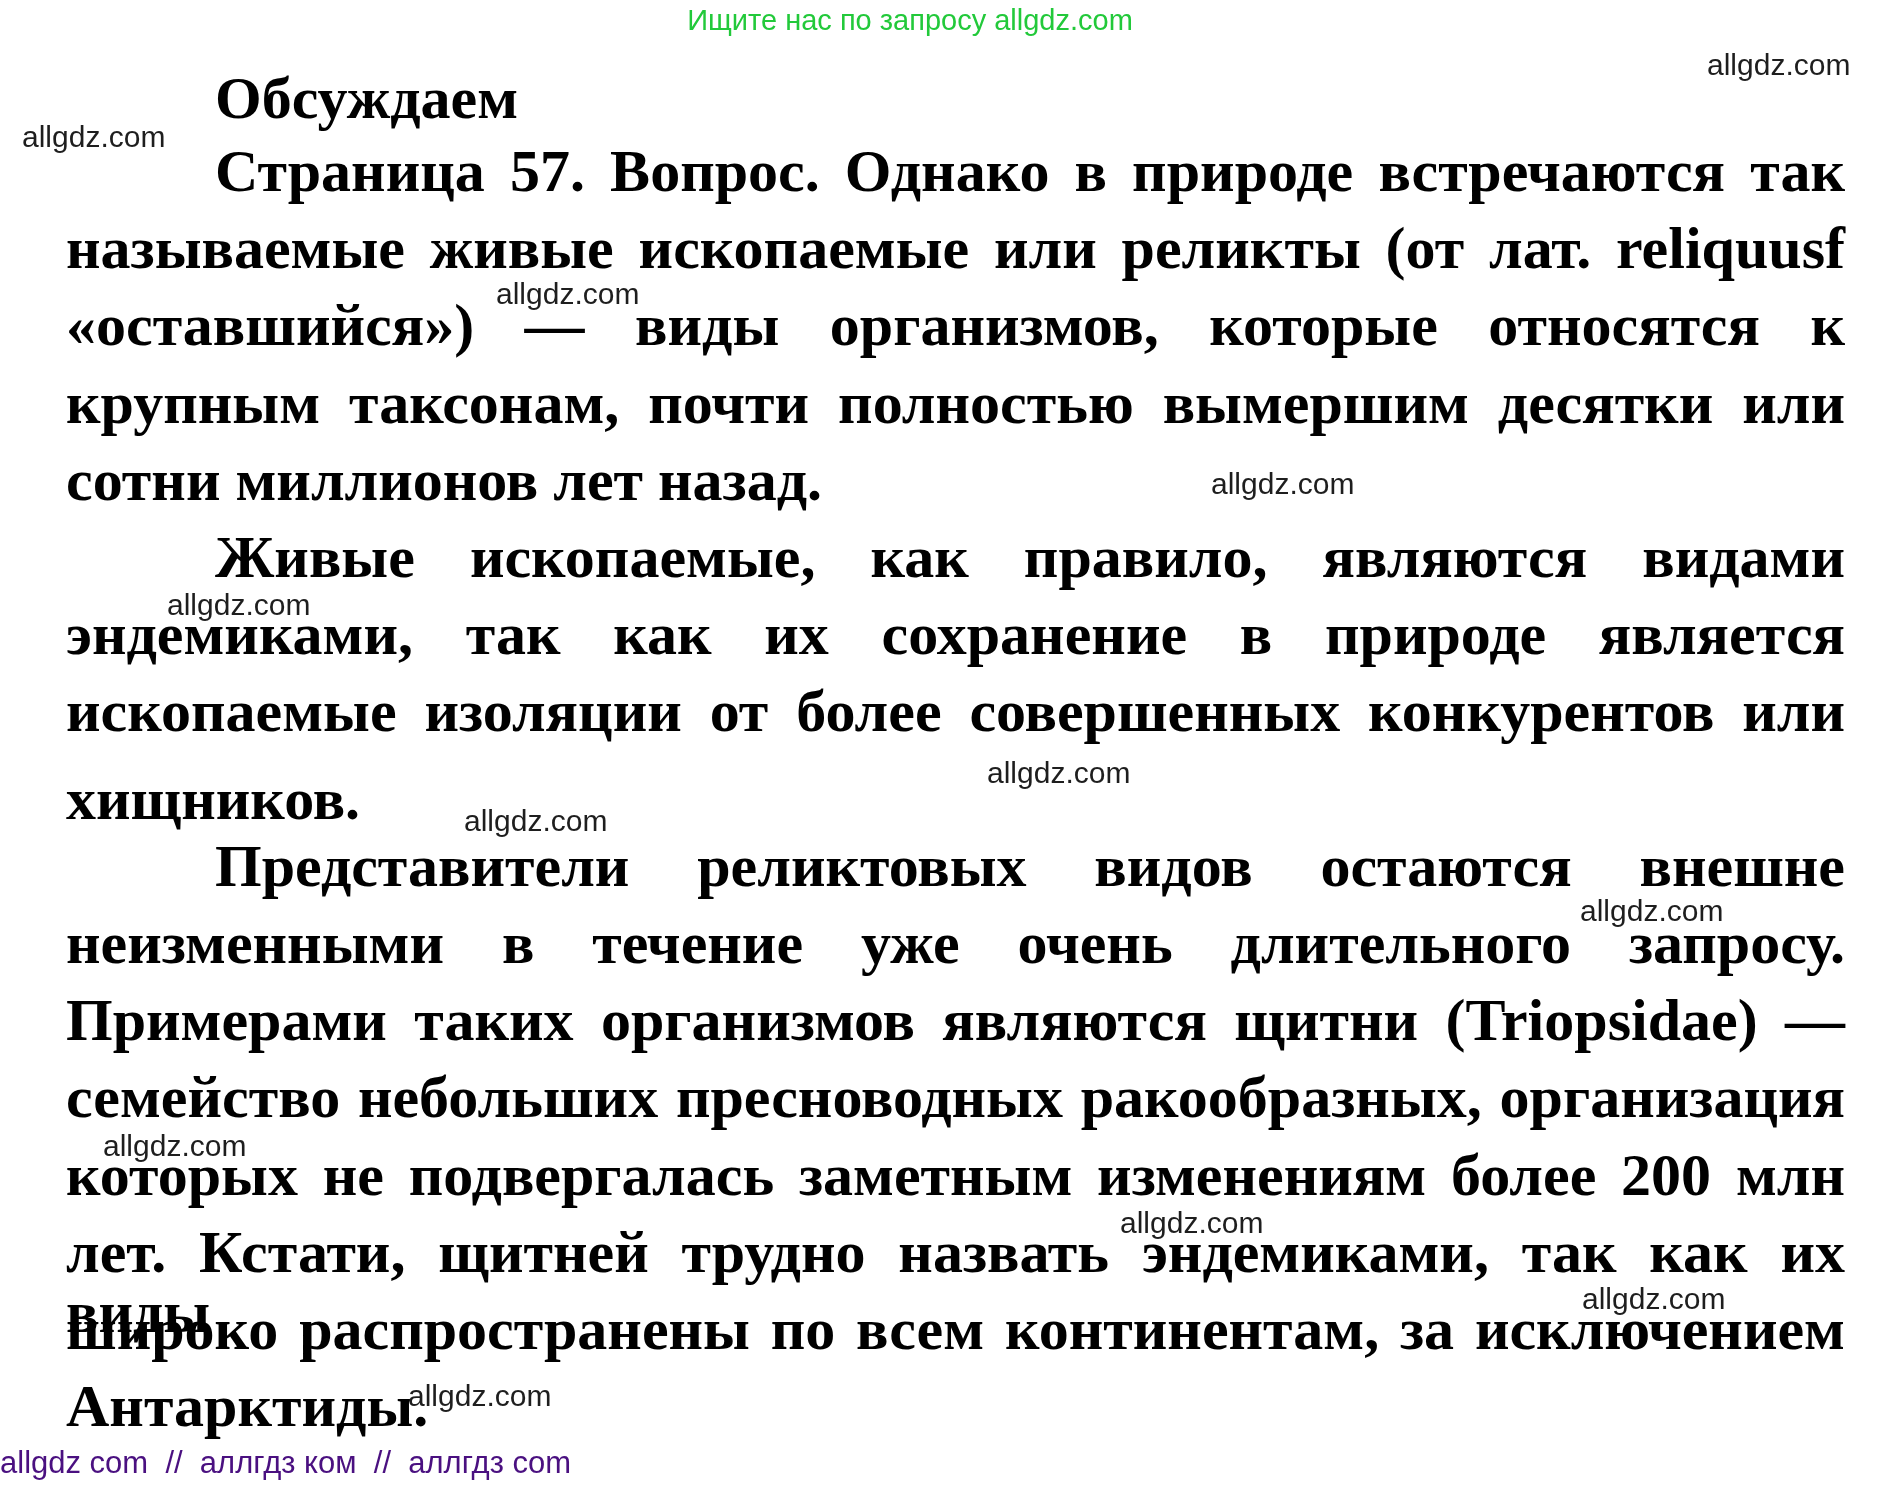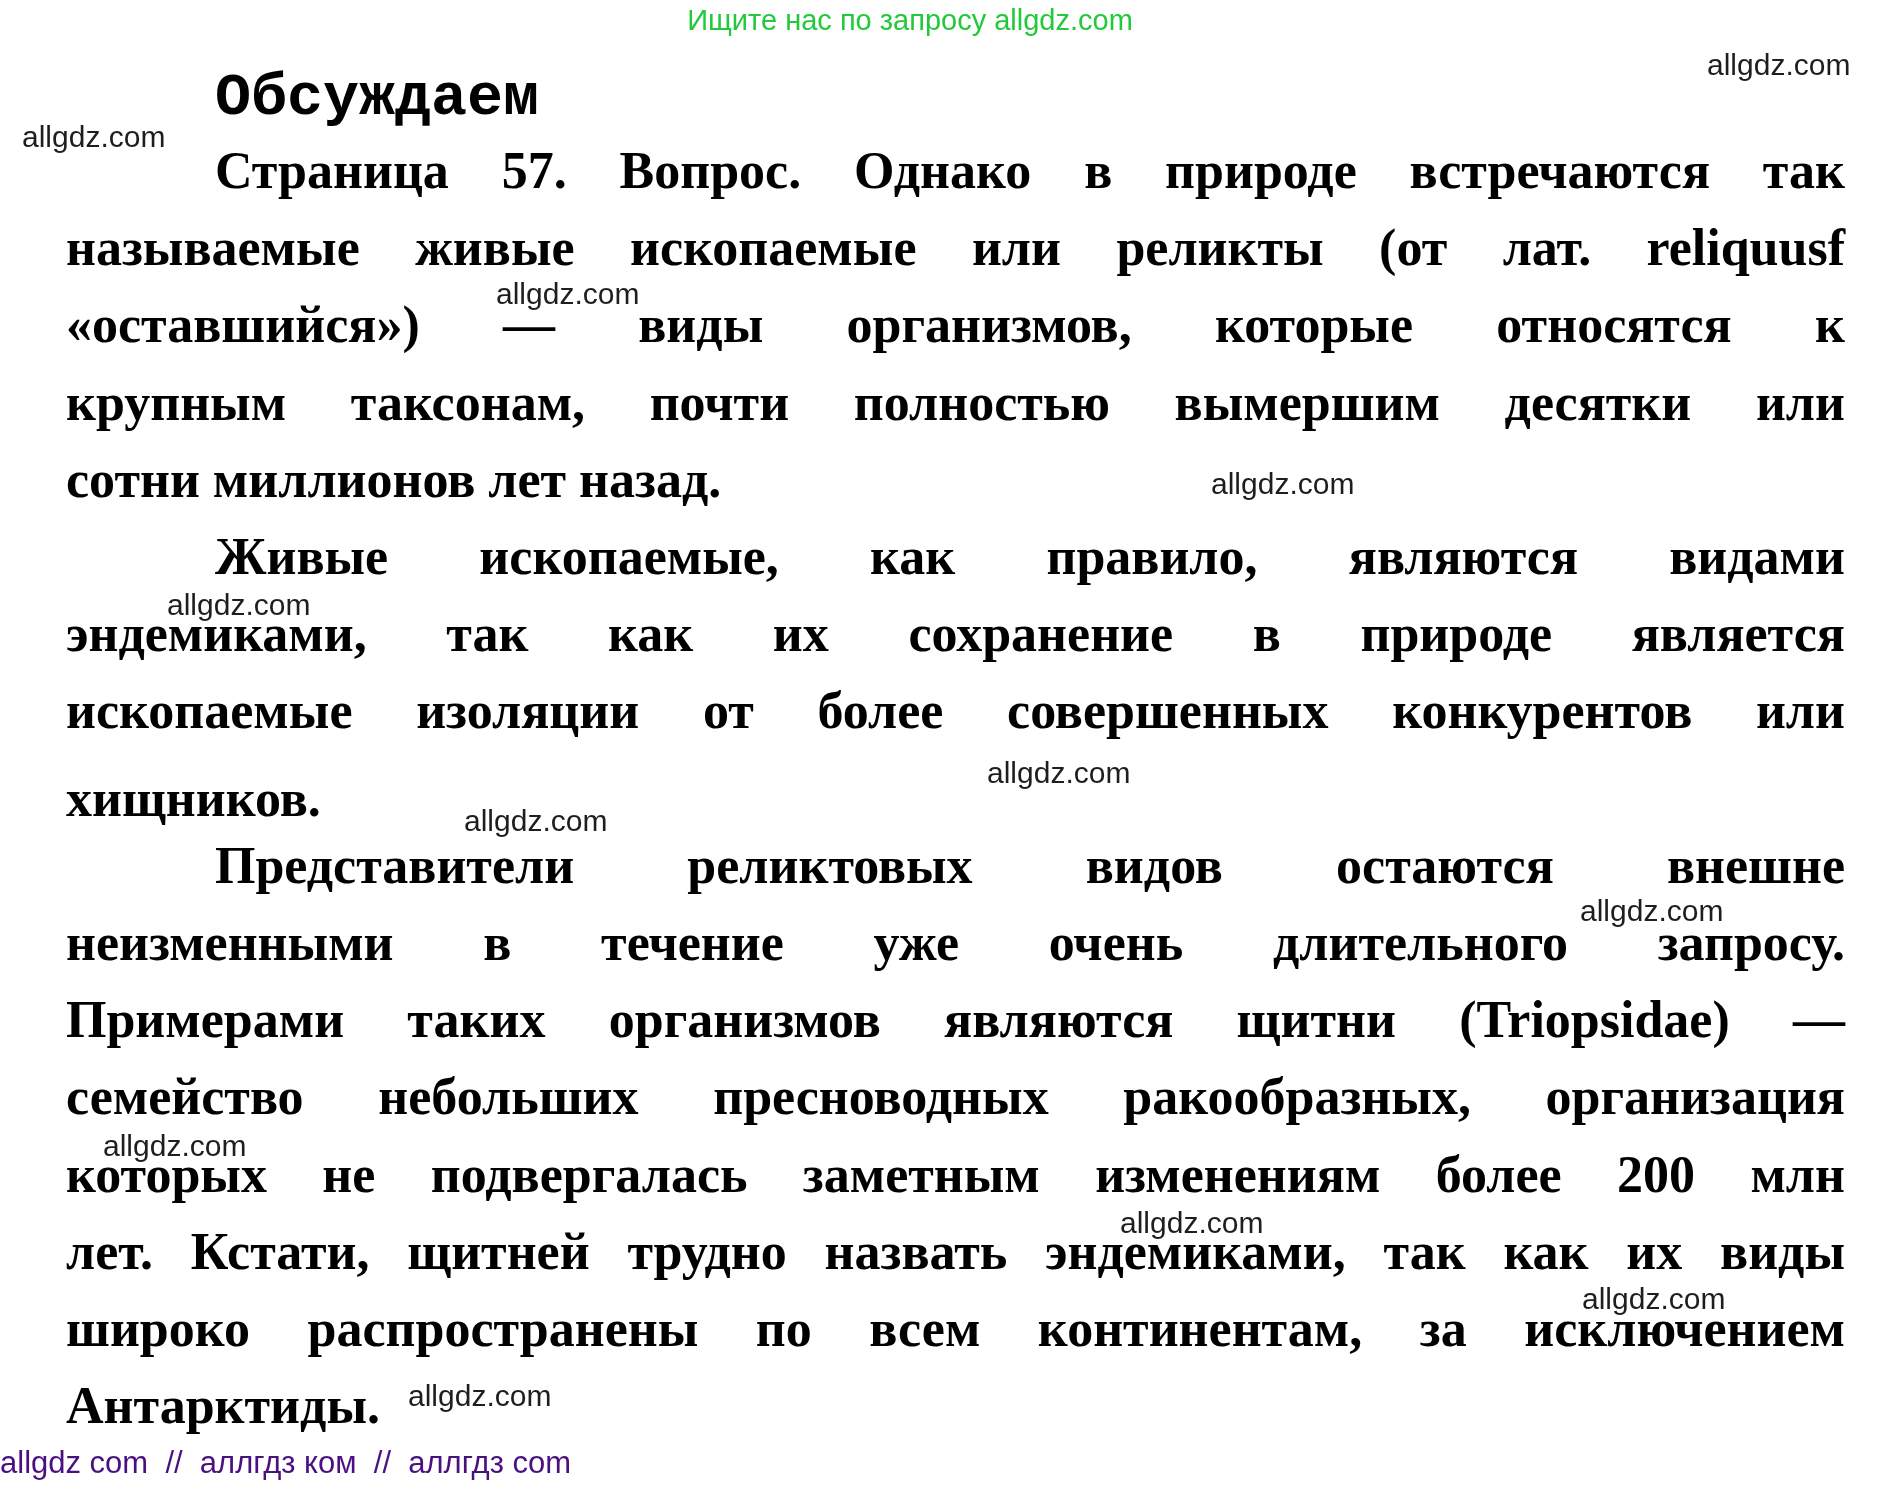--- a/index.html
+++ b/index.html
@@ -9,26 +9,26 @@
     font-family:"Liberation Sans", sans-serif; font-size:29px; line-height:32px;
     color:#22c93a;
   }
   .footer {
     position:absolute; left:0; width:1884px; top:1446px; 
     font-family:"Liberation Sans", sans-serif; font-size:31px; line-height:34px;
     color:#4a1080; white-space:pre;
   }
   .heading {
     position:absolute; left:215px; top:68px;
-    font-family:Liberation Mono, monospace; font-weight:bold; font-size:60px; line-height:60px;
+    font-family:Liberation Serif, serif; font-weight:bold; font-size:60px; line-height:60px;
     color:#000;
   }
   .line {
     position:absolute; left:66px; width:1779px; height:60px;
-    font-family:"Liberation Serif", serif; font-weight:bold; font-size:52px; line-height:60px;
+    font-family:"Liberation Serif", serif; font-weight:bold; font-size:60px; line-height:60px;
     color:#000; white-space:nowrap;
   }
   .line.justify { text-align:justify; text-align-last:justify; white-space:normal; }
   .line.indent { left:215px; width:1630px; }
   .wm {
     position:absolute; font-family:"Liberation Sans", sans-serif; font-size:30px; line-height:30px;
     color:#1e1e1e; white-space:nowrap;
   }
 </style>
 </head>

